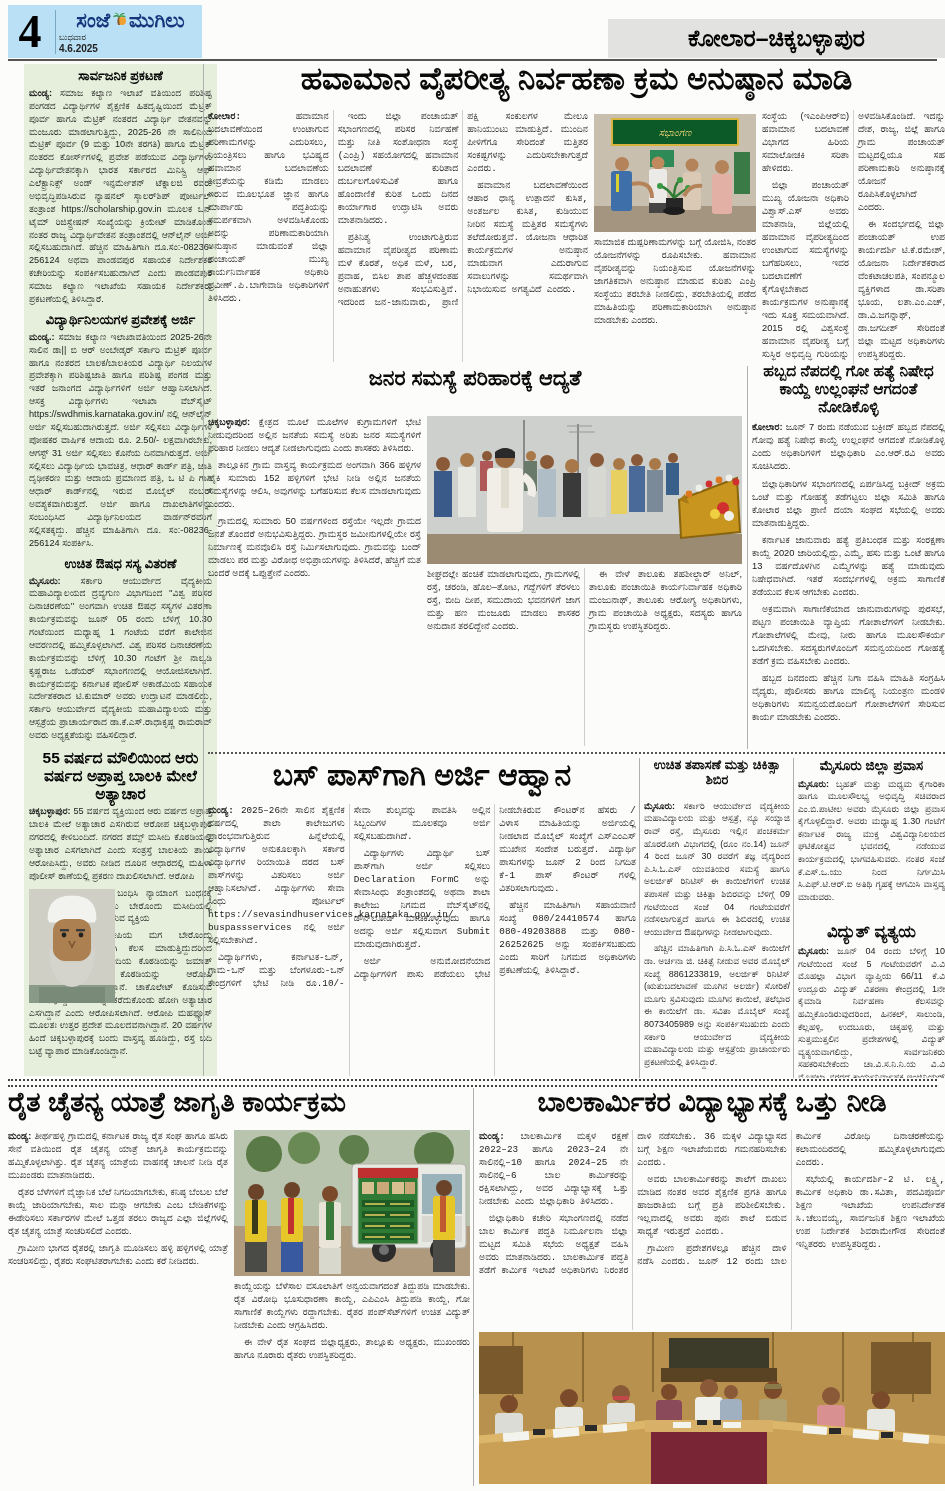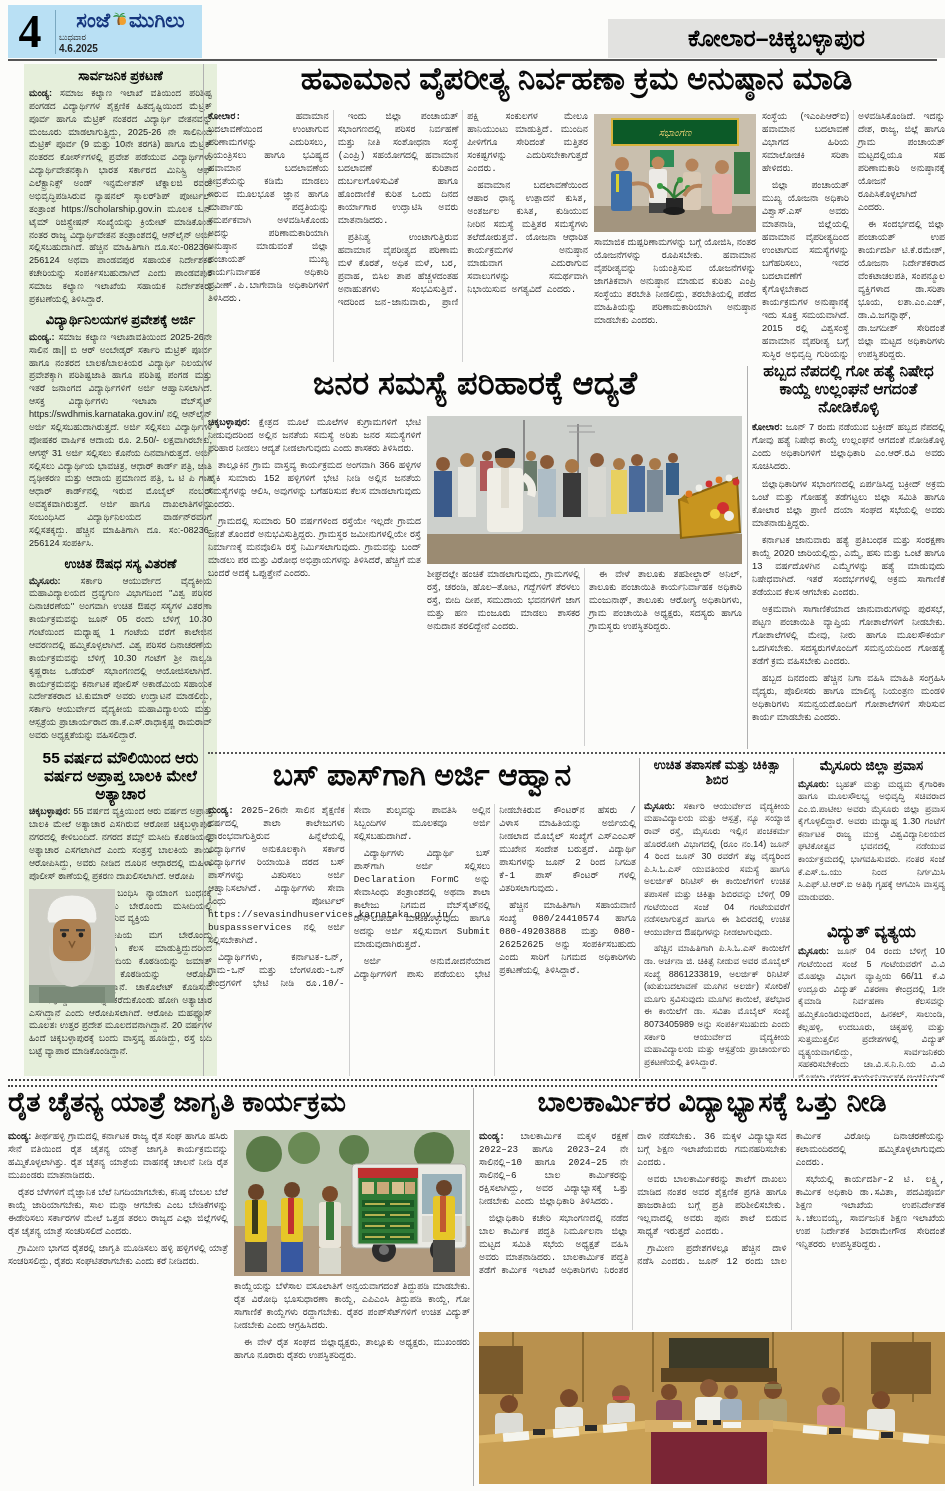--- a/index.html
+++ b/index.html
@@ -158,21 +158,21 @@
       <p class="nolead">ಸಾಮಾಜಿಕ ದುಷ್ಪರಿಣಾಮಗಳನ್ನು ಬಗ್ಗೆ ಯೋಜಿಸಿ, ನಂತರ ಯೋಜನೆಗಳನ್ನು ರೂಪಿಸಬೇಕು. ಹವಾಮಾನ ವೈಪರೀತ್ಯವನ್ನು ನಿಯಂತ್ರಿಸುವ ಯೋಜನೆಗಳನ್ನು ಜಾಗತಿಕವಾಗಿ ಅನುಷ್ಠಾನ ಮಾಡುವ ಕುರಿತು ಎಂಪ್ರಿ ಸಂಸ್ಥೆಯು ತರಬೇತಿ ನೀಡಲಿದ್ದು, ತರಬೇತಿಯಲ್ಲಿ ಪಡೆದ ಮಾಹಿತಿಯನ್ನು ಪರಿಣಾಮಕಾರಿಯಾಗಿ ಅನುಷ್ಠಾನ ಮಾಡಬೇಕು ಎಂದರು.</p>
     </div>
     <div class="absblk bodytext cols2" style="left:554px;top:48px;width:183px;height:254px;">
       <p class="nolead">ಸಂಸ್ಥೆಯ (ಇಎಂಪಿಆರ್‌ಐ) ಹವಾಮಾನ ಬದಲಾವಣೆ ವಿಭಾಗದ ಹಿರಿಯ ಸಮಾಲೋಚಕಿ ಸರಿತಾ ಹೇಳಿದರು.</p>
       <p>ಜಿಲ್ಲಾ ಪಂಚಾಯತ್ ಮುಖ್ಯ ಯೋಜನಾ ಅಧಿಕಾರಿ ವಿಶ್ವಾಸ್.ಎಸ್ ಅವರು ಮಾತನಾಡಿ, ಜಿಲ್ಲೆಯಲ್ಲಿ ಹವಾಮಾನ ವೈಪರೀತ್ಯದಿಂದ ಉಂಟಾಗುವ ಸಮಸ್ಯೆಗಳನ್ನು ಬಗೆಹರಿಸಲು, ಇವರ ಬದಲಾವಣೆಗೆ ಕೈಗೊಳ್ಳಬೇಕಾದ ಕಾರ್ಯಕ್ರಮಗಳ ಅನುಷ್ಠಾನಕ್ಕೆ ಇದು ಸೂಕ್ತ ಸಮಯವಾಗಿದೆ. 2015 ರಲ್ಲಿ ವಿಶ್ವಸಂಸ್ಥೆ ಹವಾಮಾನ ವೈಪರೀತ್ಯ ಬಗ್ಗೆ ಸುಸ್ಥಿರ ಅಭಿವೃದ್ಧಿ ಗುರಿಯನ್ನು ಅಳವಡಿಸಿಕೊಂಡಿದೆ. ಇದನ್ನು ದೇಶ, ರಾಜ್ಯ, ಜಿಲ್ಲೆ ಹಾಗೂ ಗ್ರಾಮ ಪಂಚಾಯತ್ ಮಟ್ಟದಲ್ಲಿಯೂ ಸಹ ಪರಿಣಾಮಕಾರಿ ಅನುಷ್ಠಾನಕ್ಕೆ ಯೋಜನೆ ರೂಪಿಸಿಕೊಳ್ಳಲಾಗಿದೆ ಎಂದರು.</p>
       <p>ಈ ಸಂದರ್ಭದಲ್ಲಿ ಜಿಲ್ಲಾ ಪಂಚಾಯತ್ ಉಪ ಕಾರ್ಯದರ್ಶಿ ಟಿ.ಕೆ.ರಮೇಶ್, ಯೋಜನಾ ನಿರ್ದೇಶಕರಾದ ವೆಂಕಟಾಚಲಪತಿ, ಸಂಪನ್ಮೂಲ ವ್ಯಕ್ತಿಗಳಾದ ಡಾ.ಸರಿತಾ ಭೂಯ, ಲತಾ.ಎಂ.ಎಚ್, ಡಾ.ವಿ.ಜಗನ್ನಾಥ್, ಡಾ.ಜಗದೀಶ್ ಸೇರಿದಂತೆ ಜಿಲ್ಲಾ ಮಟ್ಟದ ಅಧಿಕಾರಿಗಳು ಉಪಸ್ಥಿತರಿದ್ದರು.</p>
     </div>
   </div>
 
   <div class="article" style="left:208px;top:366px;width:534px;height:383px;">
-    <h1 style="font-size:32px;">ಜನರ ಸಮಸ್ಯೆ ಪರಿಹಾರಕ್ಕೆ ಆದ್ಯತೆ</h1>
+    <h1 style="font-size:21px;">ಜನರ ಸಮಸ್ಯೆ ಪರಿಹಾರಕ್ಕೆ ಆದ್ಯತೆ</h1>
     <div class="absblk bodytext" style="left:0;top:50px;width:213px;height:330px;">
       <p class="nolead"><b class="dl">ಚಿಕ್ಕಬಳ್ಳಾಪುರ:</b> <span>ಕ್ಷೇತ್ರದ ಮೂಲೆ ಮೂಲೆಗಳ ಕುಗ್ರಾಮಗಳಿಗೆ ಭೇಟಿ ನೀಡುವುದರಿಂದ ಅಲ್ಲಿನ ಜನತೆಯ ಸಮಸ್ಯೆ ಅರಿತು ಜನರ ಸಮಸ್ಯೆಗಳಿಗೆ ಪರಿಹಾರ ನೀಡಲು ಆದ್ಯತೆ ನೀಡಲಾಗುವುದು ಎಂದು ಶಾಸಕರು ತಿಳಿಸಿದರು.</span></p>
       <p>ತಾಲ್ಲೂಕಿನ ಗ್ರಾಮ ವಾಸ್ತವ್ಯ ಕಾರ್ಯಕ್ರಮದ ಅಂಗವಾಗಿ 366 ಹಳ್ಳಿಗಳ ಪೈಕಿ ಸುಮಾರು 152 ಹಳ್ಳಿಗಳಿಗೆ ಭೇಟಿ ನೀಡಿ ಅಲ್ಲಿನ ಜನತೆಯ ಸಮಸ್ಯೆಗಳನ್ನು ಆಲಿಸಿ, ಅವುಗಳನ್ನು ಬಗೆಹರಿಸುವ ಕೆಲಸ ಮಾಡಲಾಗುವುದು ಎಂದರು.</p>
       <p>ಗ್ರಾಮದಲ್ಲಿ ಸುಮಾರು 50 ವರ್ಷಗಳಿಂದ ರಸ್ತೆಯೇ ಇಲ್ಲದೇ ಗ್ರಾಮದ ಜನತೆ ತೊಂದರೆ ಅನುಭವಿಸುತ್ತಿದ್ದರು. ಗ್ರಾಮಸ್ಥರ ಜಮೀನುಗಳಲ್ಲಿಯೇ ರಸ್ತೆ ನಿರ್ಮಾಣಕ್ಕೆ ಮನವೊಲಿಸಿ ರಸ್ತೆ ನಿರ್ಮಿಸಲಾಗುವುದು. ಗ್ರಾಮವನ್ನು ಬಂದ್ ಮಾಡಲು ಪರ ಮತ್ತು ವಿರೋಧ ಅಭಿಪ್ರಾಯಗಳನ್ನು ತಿಳಿಸಿದರೆ, ಹೆಚ್ಚಿಗೆ ಮತ ಬಂದರೆ ಅದಕ್ಕೆ ಒಪ್ಪುತ್ತೇನೆ ಎಂದರು.</p>
     </div>
     <div class="photo" style="left:219px;top:50px;width:315px;height:148px;">
       <svg width="315" height="148" viewBox="0 0 315 148">
         <rect width="315" height="148" fill="#cdd0cc"></rect>
         <rect x="0" y="118" width="315" height="30" fill="#9b8b72"></rect>
         <rect x="96" y="4" width="2" height="60" fill="#8a8a8a"></rect>

